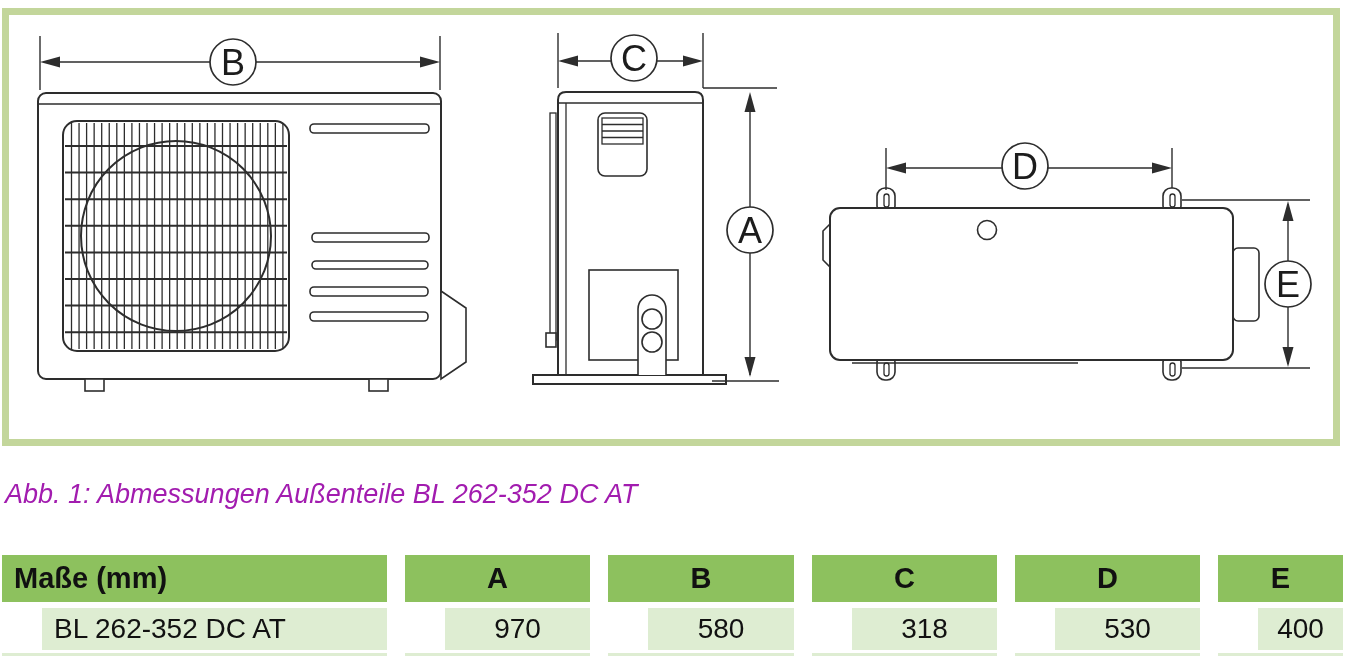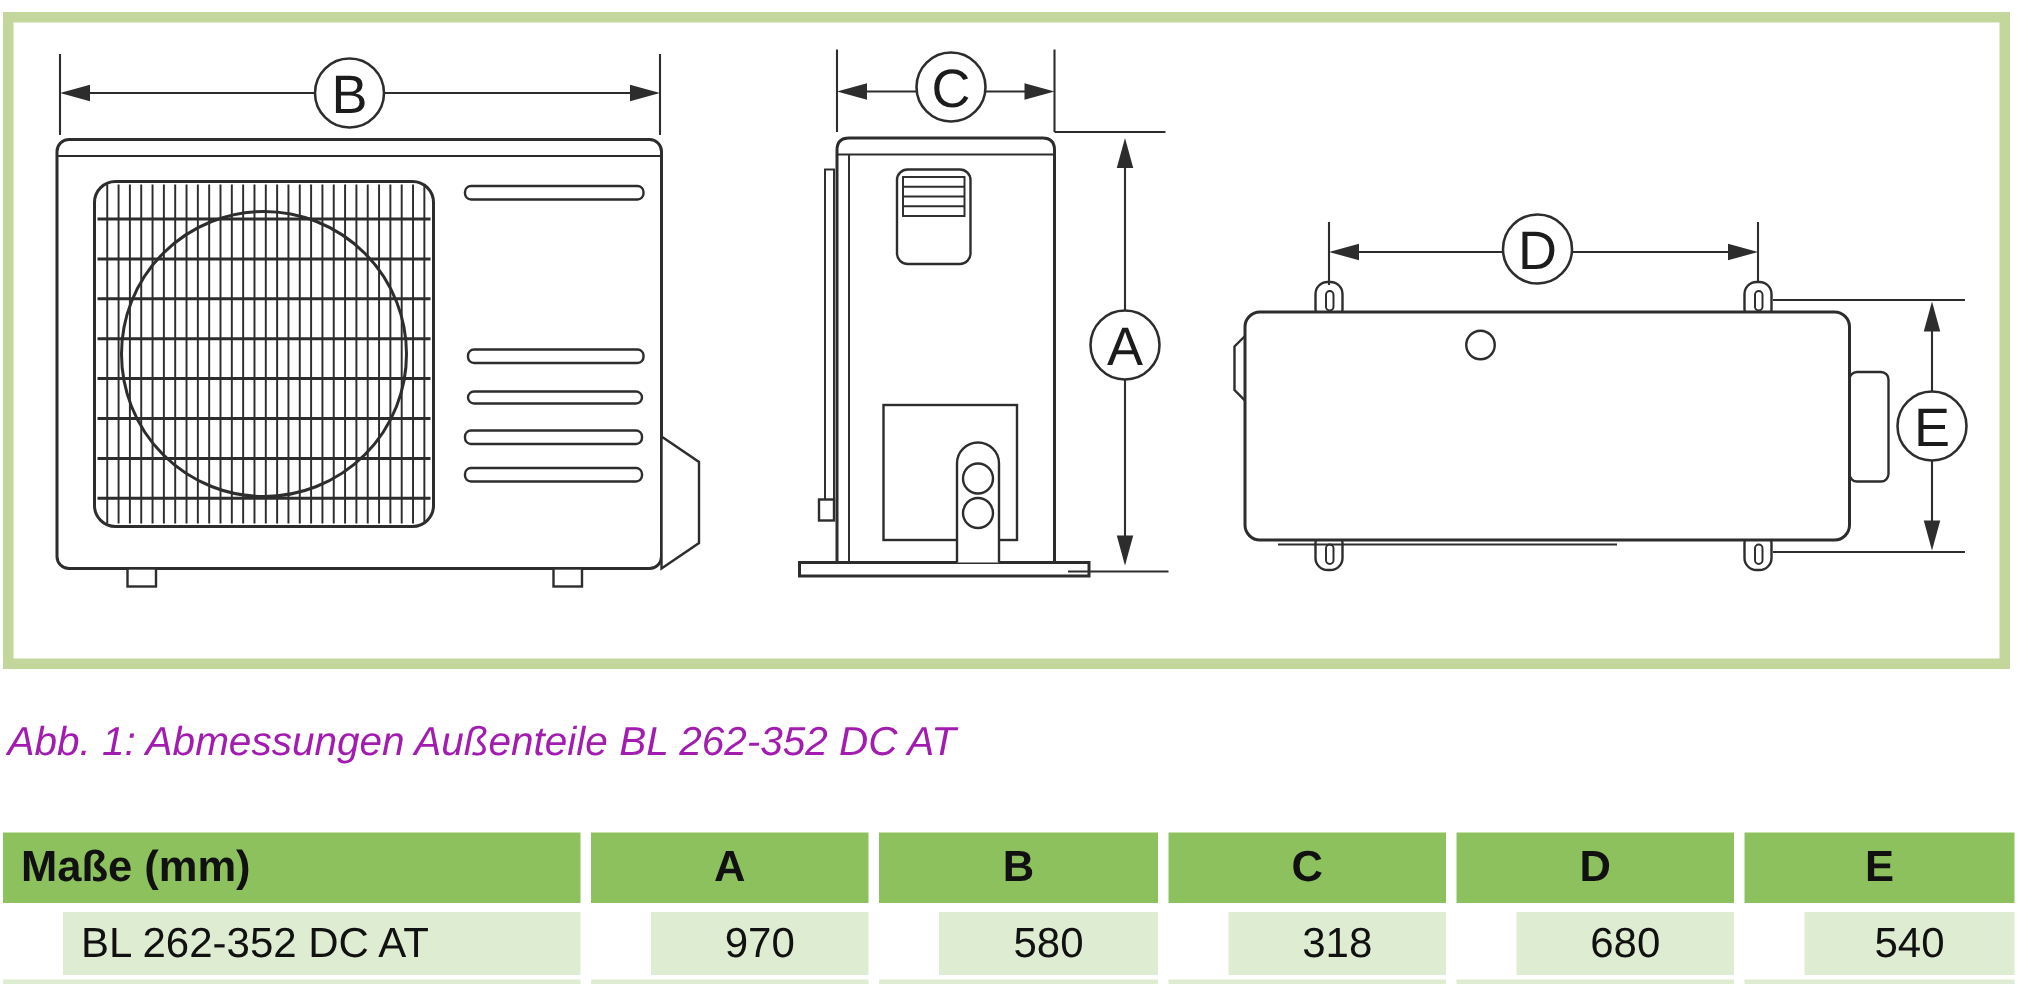--- a/index.html
+++ b/index.html
@@ -53,21 +53,21 @@
 
   
   .dim-table {
     position: absolute;
     left: 2px; top: 555px;
     width: 1341px;
   }
   .t-row {
     display: grid;
     grid-template-columns: 385px 185px 186px 185px 185px 1fr;
-    column-gap: 7px;
+    column-gap: 18px;
     border-radius: 17px;
   }
   .t-row.header { height: 47px; margin-bottom: 6px; }
   .t-row.data   { height: 42px; margin-bottom: 3px; }
   .t-row.sliver { height: 3px; }
   .t-cell {
     display: flex; align-items: center; justify-content: center;
     color: #111111;
     font-size: 28px;
   }
@@ -259,22 +259,22 @@
       <div class="t-cell">B</div>
       <div class="t-cell">C</div>
       <div class="t-cell">D</div>
       <div class="t-cell">E</div>
     </div>
     <div class="t-row data">
       <div class="t-cell left">BL 262-352 DC AT</div>
       <div class="t-cell">970</div>
       <div class="t-cell">580</div>
       <div class="t-cell">318</div>
-      <div class="t-cell">680</div>
-      <div class="t-cell">540</div>
+      <div class="t-cell">530</div>
+      <div class="t-cell">400</div>
     </div>
     <div class="t-row sliver">
       <div class="t-cell"></div>
         <div class="t-cell"></div>
         <div class="t-cell"></div>
       <div class="t-cell"></div>
         <div class="t-cell"></div>
         <div class="t-cell"></div>
     </div>
   </div>

